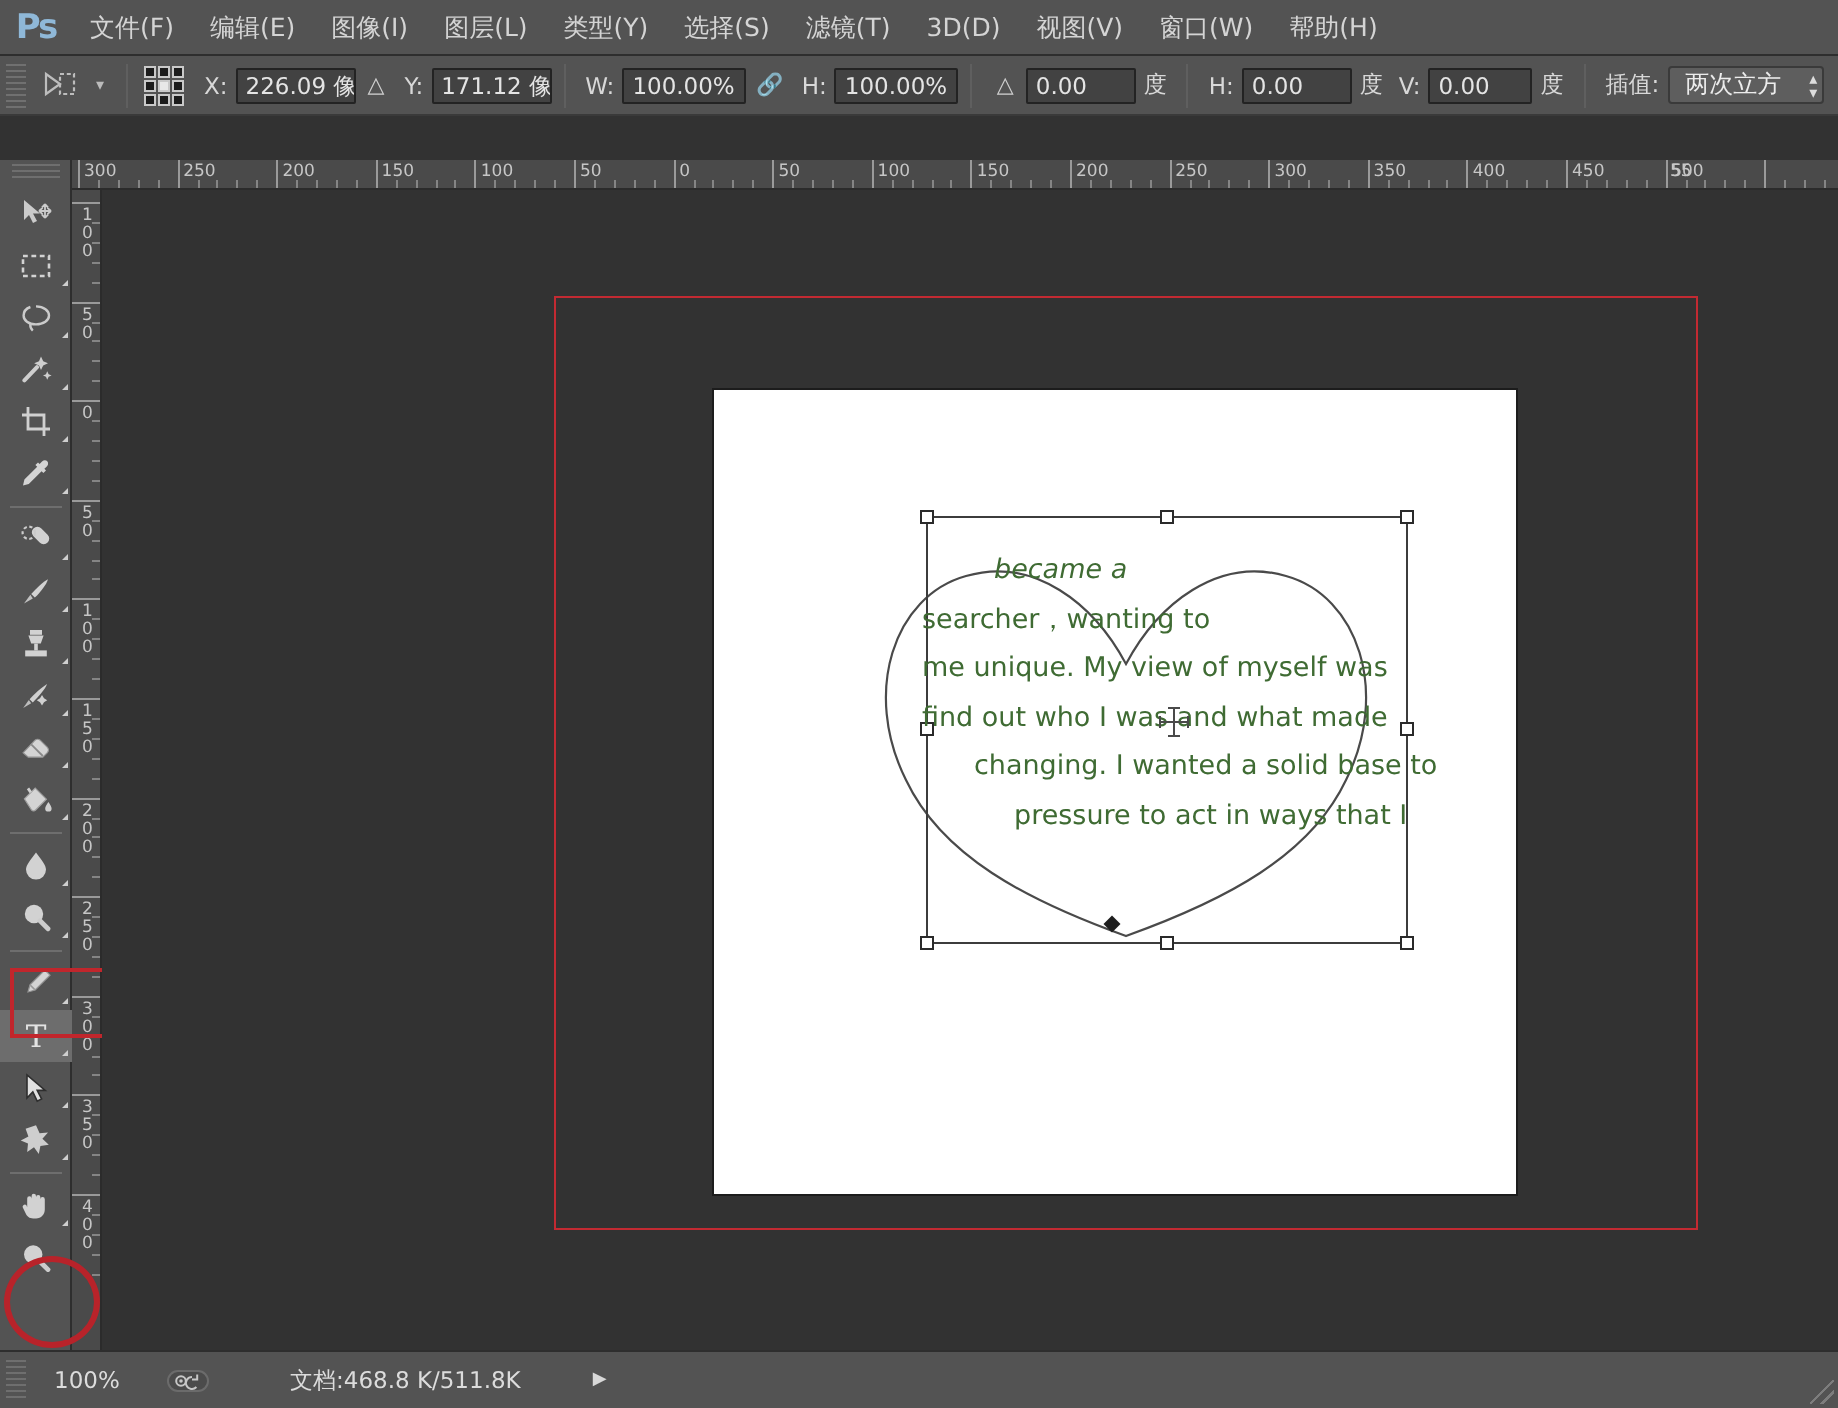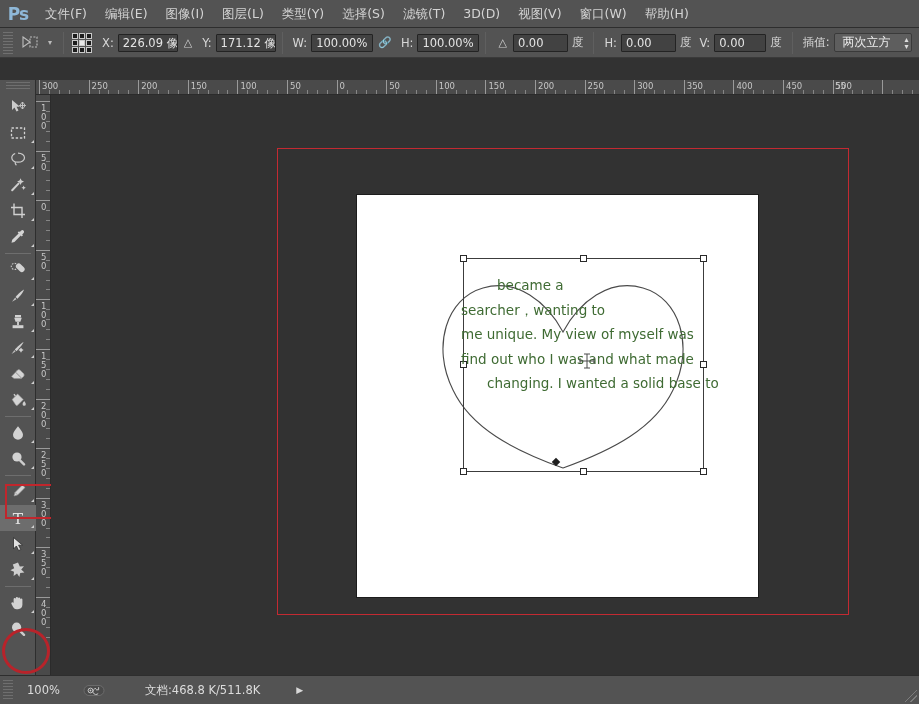--- a/index.html
+++ b/index.html
@@ -672,25 +672,26 @@
         <span class="handle h-tc"></span>
         <span class="handle h-tr"></span>
         <span class="handle h-ml"></span>
         <span class="handle h-mr"></span>
         <span class="handle h-bl"></span>
         <span class="handle h-bc"></span>
         <span class="handle h-br"></span>
       </div>
 
       <div class="textlayer" style="left:104px; top:78px; width:250px;">
-        <span class="tline" style="padding-left:36px;">became a</span>
+        <span class="tline" style="padding-left:36px;font-style:italic;">became a</span>
         <span class="tline" style="padding-left:0px;">searcher，wanting to</span>
         <span class="tline" style="padding-left:0px;">me unique. My view of myself was</span>
         <span class="tline" style="padding-left:0px;">find out who I was and what made</span>
         <span class="tline" style="padding-left:26px;">changing. I wanted a solid base to</span>
+        <span class="tline" style="padding-left:46px;">pressure to act in ways that I</span>
       </div>
 
       <div class="anchor-dot" style="left:196px; top:264px;"></div>
 
       <div class="cursor-ibeam" style="left:222px; top:158px;">
         <svg width="16" height="16" viewBox="0 0 16 16">
           <path d="M8 1 v14 M5 1 h6 M5 15 h6 M1 8 h14 M1 5 v6 M15 5 v6" stroke="#4a4a4a" stroke-width="1" fill="none"></path>
         </svg>
       </div>
     </div>

